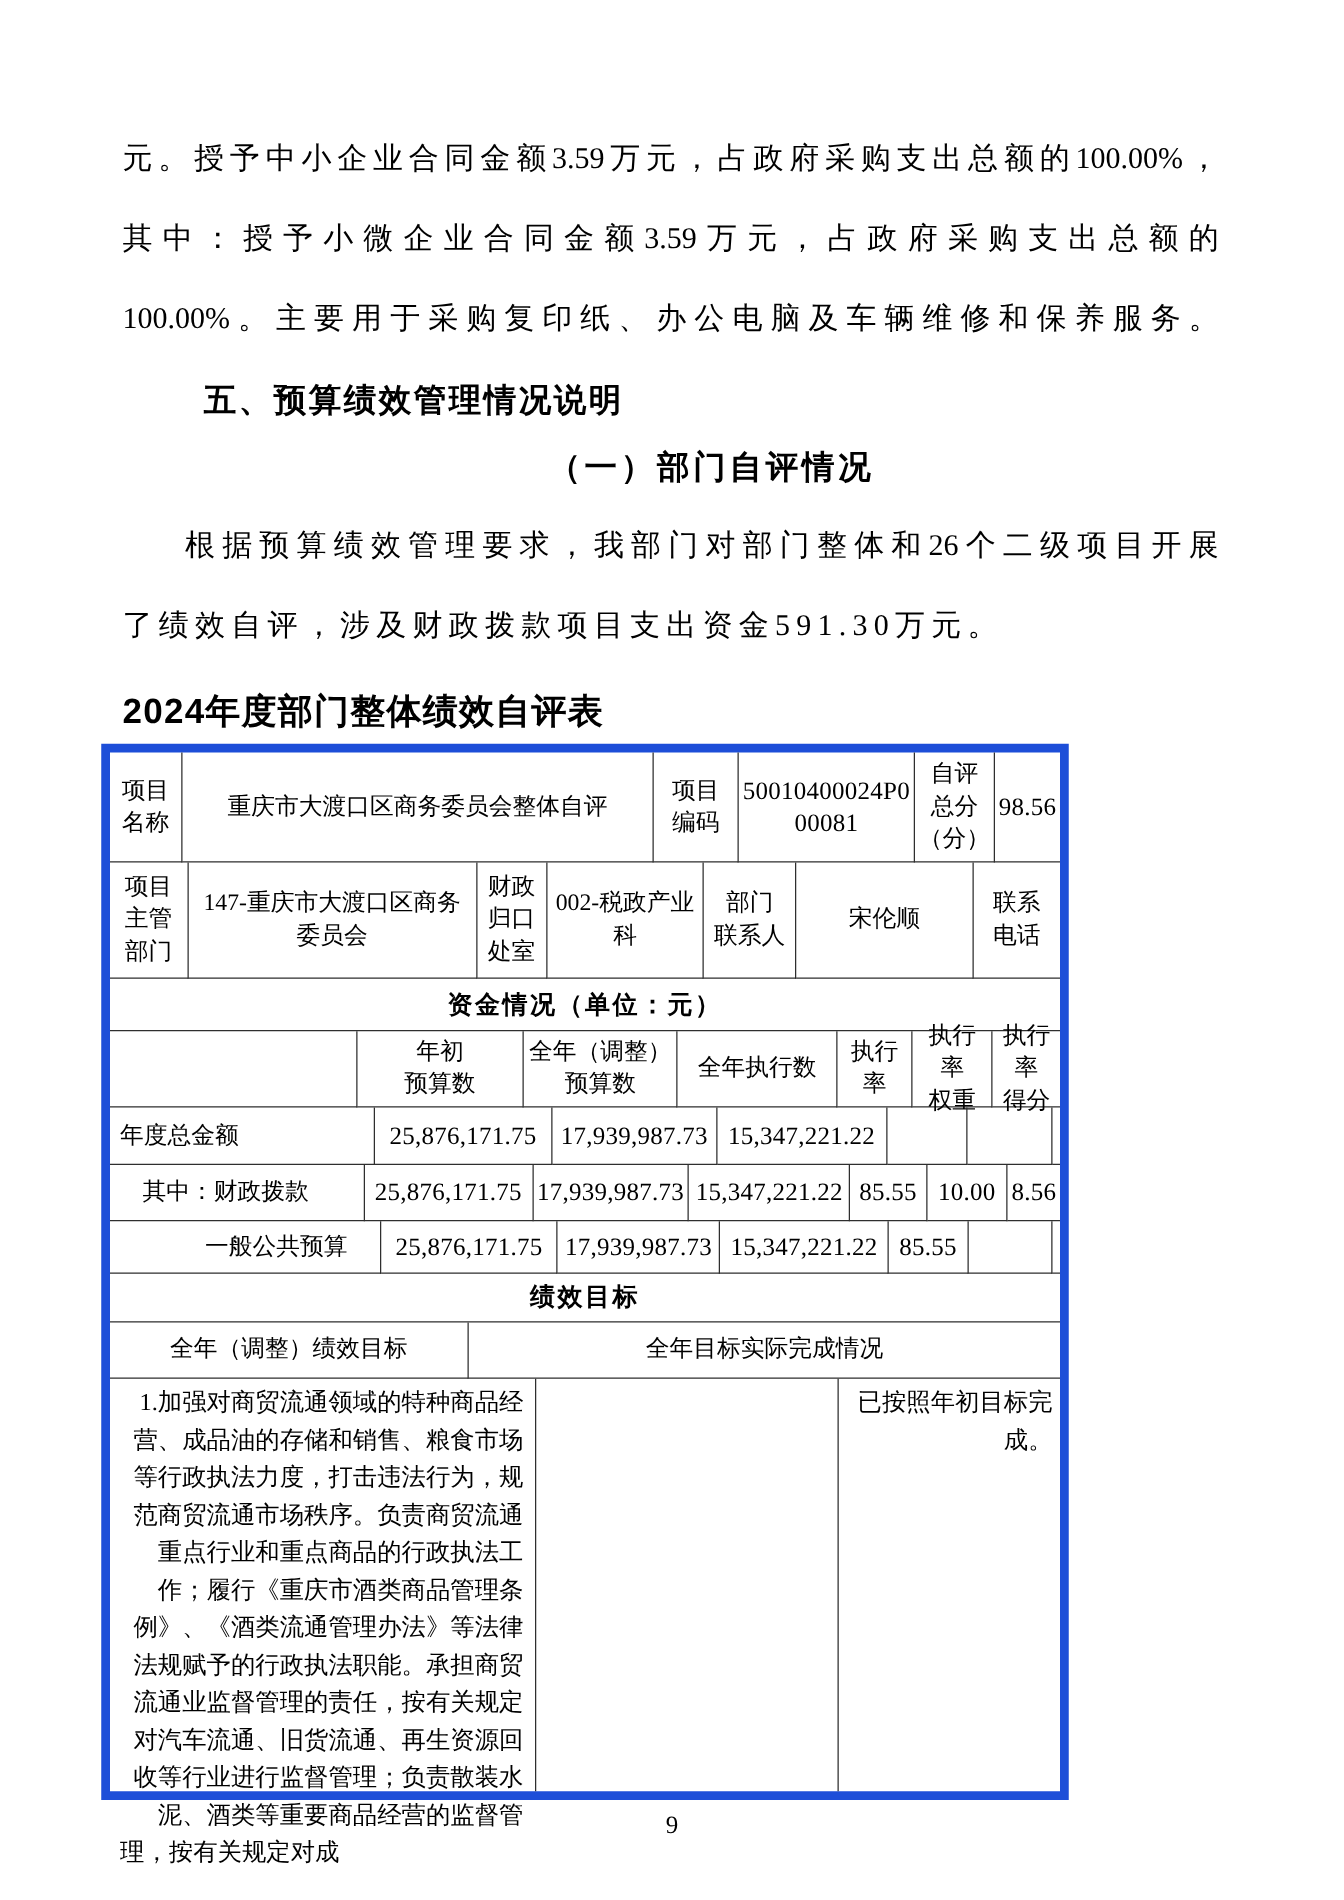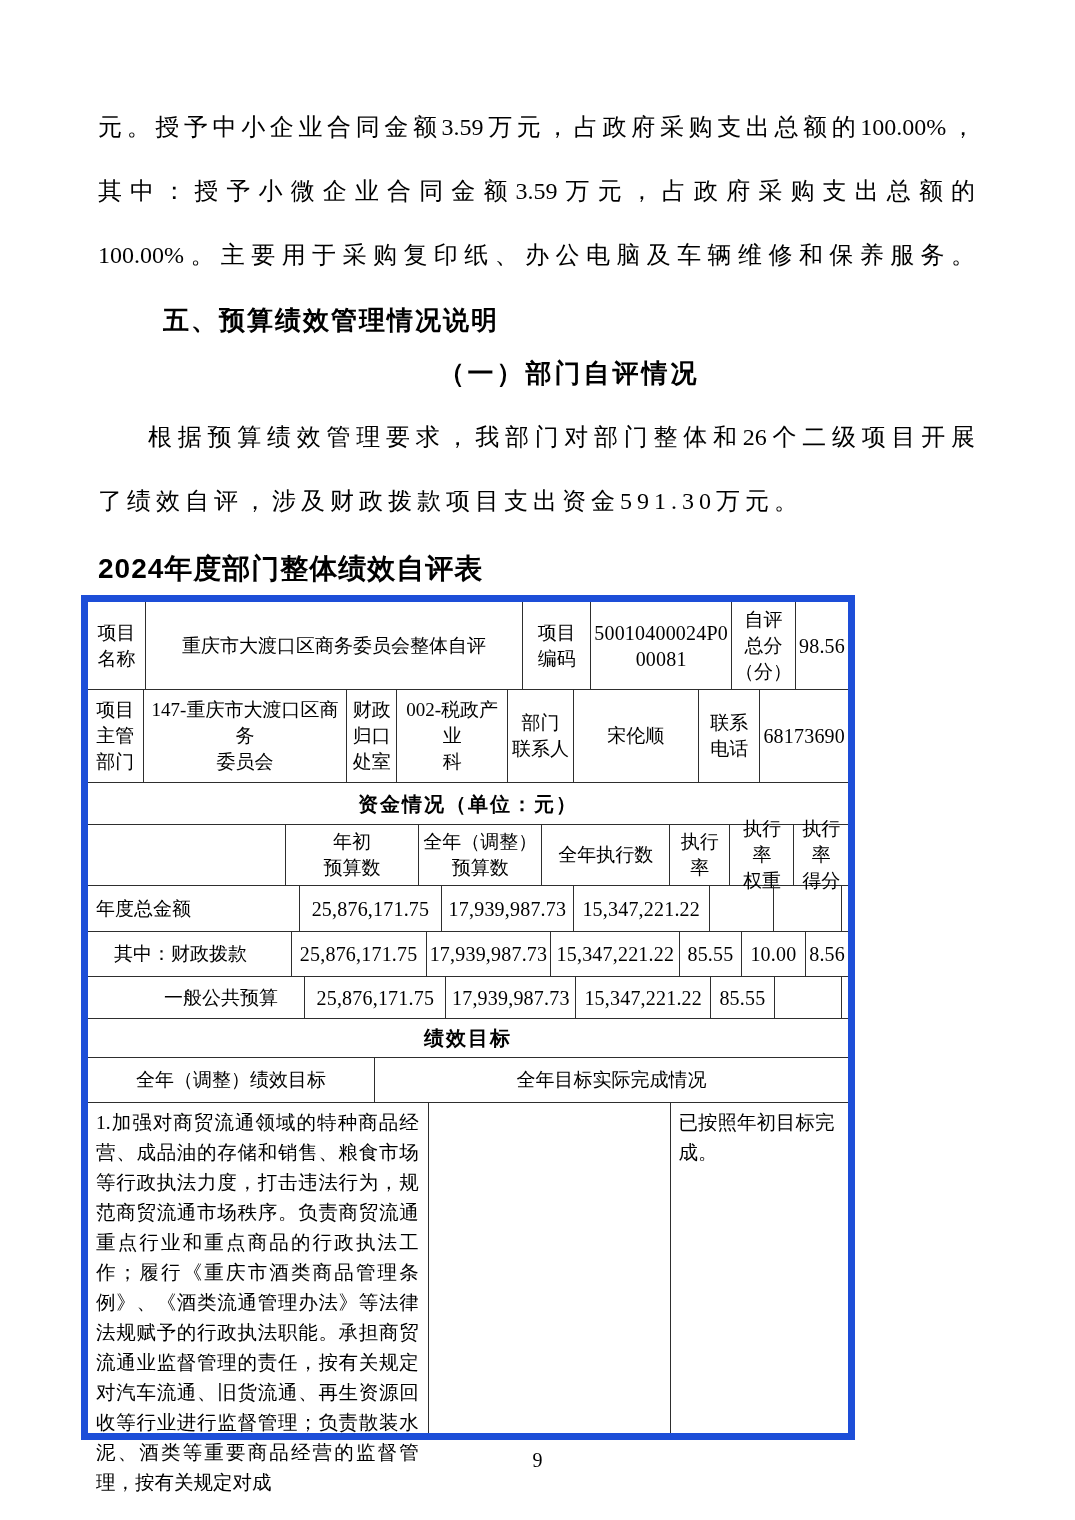--- a/index.html
+++ b/index.html
@@ -53,21 +53,21 @@
   .r-a1 { height:88px; }
   .r-a2 { height:93px; }
   .r-band1 { height:42px; }
   .r-chdr { height:61px; }
   .r-c1 { height:46px; }
   .r-c2 { height:45px; }
   .r-c3 { height:42px; }
   .r-band2 { height:39px; }
   .r-ehdr { height:45px; }
   .r-e1 { height:330px; }
-  .r-e1 .c { border-bottom:none; align-items:flex-start; }
+  .r-e1 .c { border-bottom:none; align-items:flex-start;text-align:right; }
   .goal-text {
     text-align:justify; text-align-last:left; text-justify:inter-character;
     font-size:19.5px; line-height:30px; padding:5px 9px 5px 8px;
   }
   .done-text { text-align:left; font-size:19.5px; line-height:30px; padding:5px 6px 5px 8px; }
   .pagenum {
     position:absolute; left:0; right:0; bottom:48px; text-align:center;
     font-size:20px;
   }
 </style>
@@ -117,21 +117,20 @@
       <div class="c ml" style="width:59px">财政
 归口
 处室</div>
       <div class="c ml" style="width:133px">002-税政产业
 科</div>
       <div class="c ml" style="width:78px">部门
 联系人</div>
       <div class="c" style="width:150px">宋伦顺</div>
       <div class="c ml" style="width:73px">联系
 电话</div>
-      <div class="c num grow">68173690</div>
     </div>
 
     <div class="row r-band1">
       <div class="c band grow">资金情况（单位：元）</div>
     </div>
 
     <div class="row r-chdr">
       <div class="c" style="width:235px"></div>
       <div class="c ml" style="width:158px">年初
 预算数</div>

